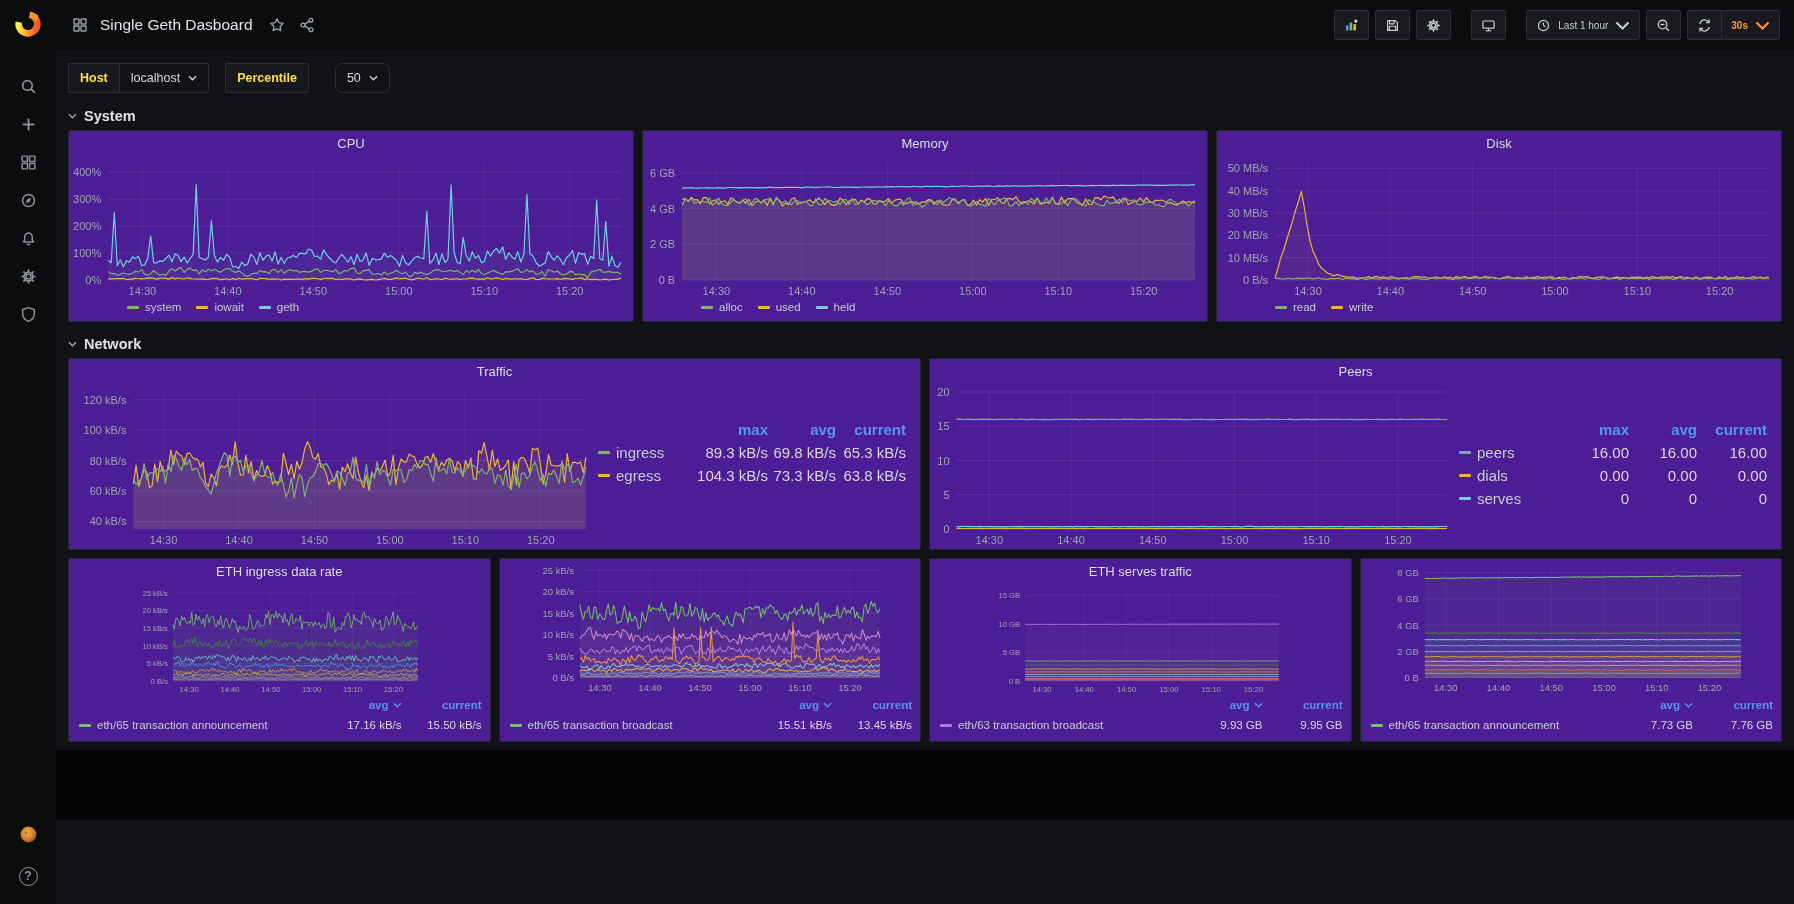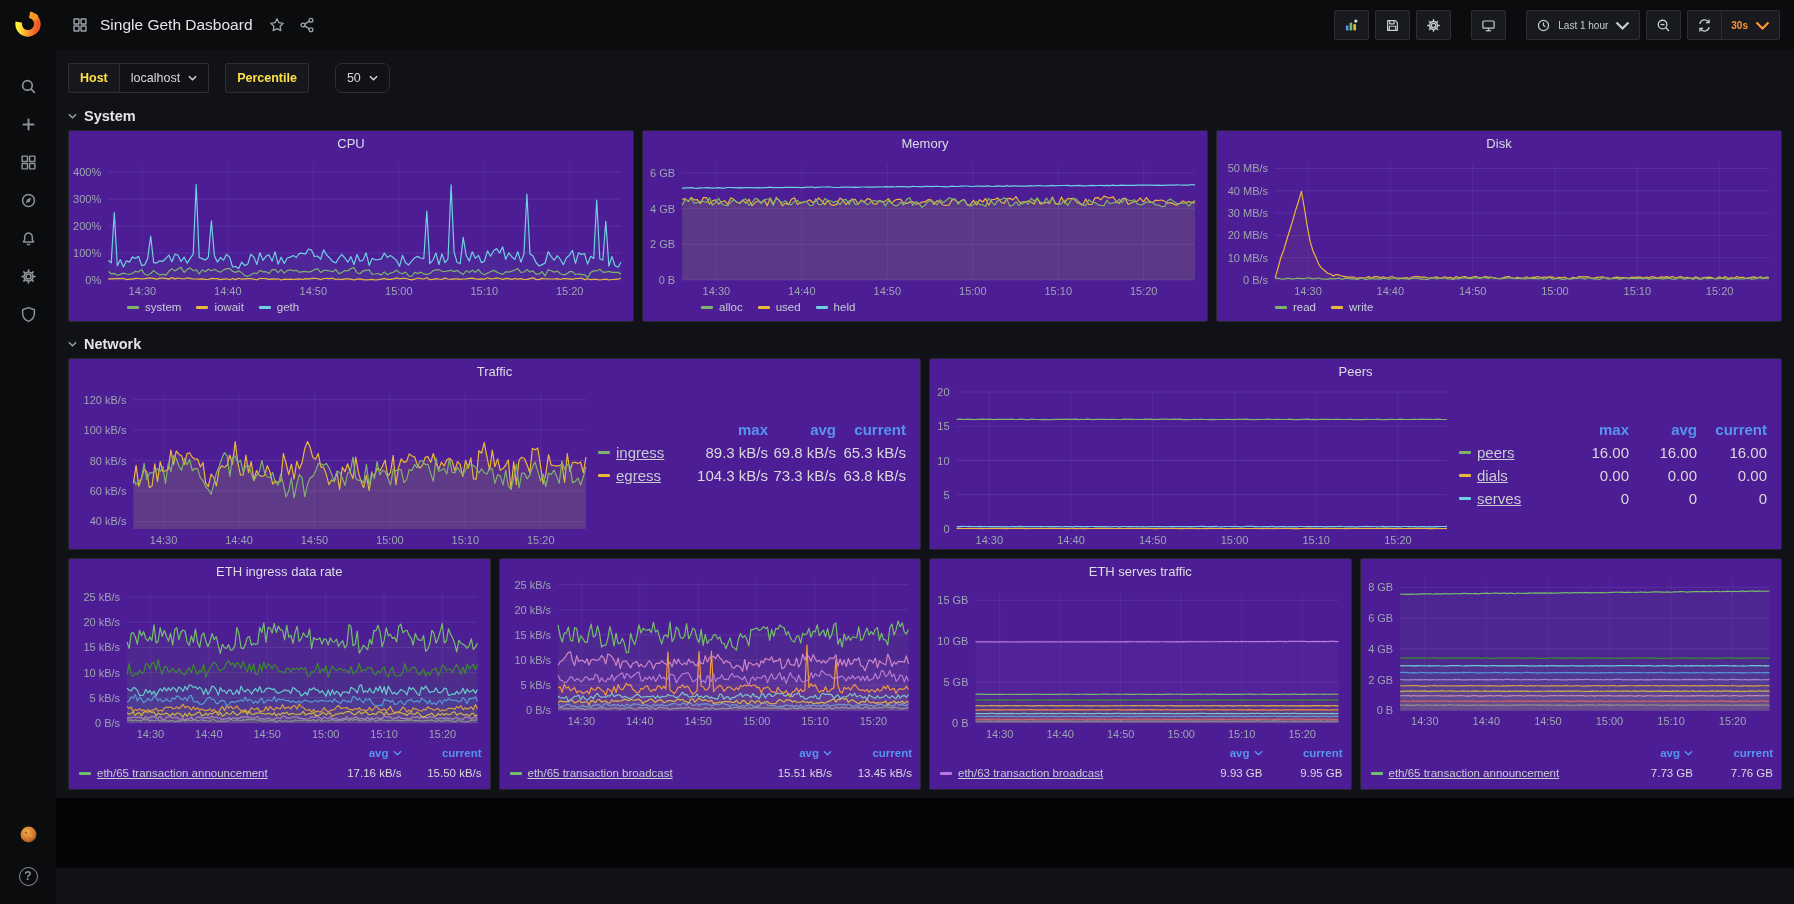--- a/index.html
+++ b/index.html
@@ -76,21 +76,21 @@
 
   .row-header {
     display:flex; align-items:center; gap:7px; height:28px; cursor:pointer;
     color:#e3e4e8; font-size:14.5px; font-weight:700;
   }
   .row-header .cv { color:#9fa3ab; }
 
   .grid { display:grid; gap:8px; margin-bottom:8px; }
   .g3 { grid-template-columns:repeat(3,1fr); height:192px; }
   .g2 { grid-template-columns:repeat(2,1fr); height:192px; }
-  .g4 { grid-template-columns:repeat(4,1fr); height:232px; }
+  .g4 { grid-template-columns:repeat(4,1fr); height:184px; }
 
   .panel {
     background:#4c1d95; border:1px solid #25272c; border-radius:2px;
     display:flex; flex-direction:column; min-width:0; overflow:hidden;
   }
   .ptitle {
     height:25px; flex:0 0 25px; display:flex; align-items:center; justify-content:center;
     font-size:13px; font-weight:500; color:#dcdde2; cursor:pointer;
   }
   .chart { flex:1; min-height:0; min-width:0; padding:0 4px; }
@@ -102,21 +102,21 @@
   .linline {
     display:flex; gap:15px; padding:1px 10px 8px 58px;
     font-size:11.5px; color:#c7ccd1; align-items:center; flex:0 0 auto;
   }
   .li { display:flex; align-items:center; cursor:pointer; }
 
   .pflex { flex:1; display:flex; min-height:0; }
   .ltable { width:322px; flex:0 0 322px; padding:34px 14px 0 0; font-size:15px; }
   .ltr { display:grid; grid-template-columns:minmax(0,1fr) 78px 68px 70px; align-items:center; height:23px; }
   .ltr .hc, .lth span { color:#5794F2; font-weight:600; text-align:right; }
-  .nm { display:flex; align-items:center; color:#c7ccd1; cursor:pointer; min-width:0; white-space:nowrap; overflow:hidden;text-decoration:underline; }
+  .nm { display:flex; align-items:center; color:#c7ccd1; cursor:pointer; min-width:0; white-space:nowrap; overflow:hidden; }
   .vv { text-align:right; color:#d8d9da; }
 
   .lbot { padding:0 8px 6px 10px; font-size:11.5px; flex:0 0 auto; }
   .lbr { display:grid; grid-template-columns:minmax(0,1fr) 92px 80px; align-items:center; height:20px; }
   .lbr .hc { display:flex; justify-content:flex-end; align-items:center; gap:4px; color:#5794F2; font-weight:600; cursor:pointer; }
   .page-end { height:70px; background:#050507; margin:0 -12px; }
 </style>
 </head>
 <body>
 

